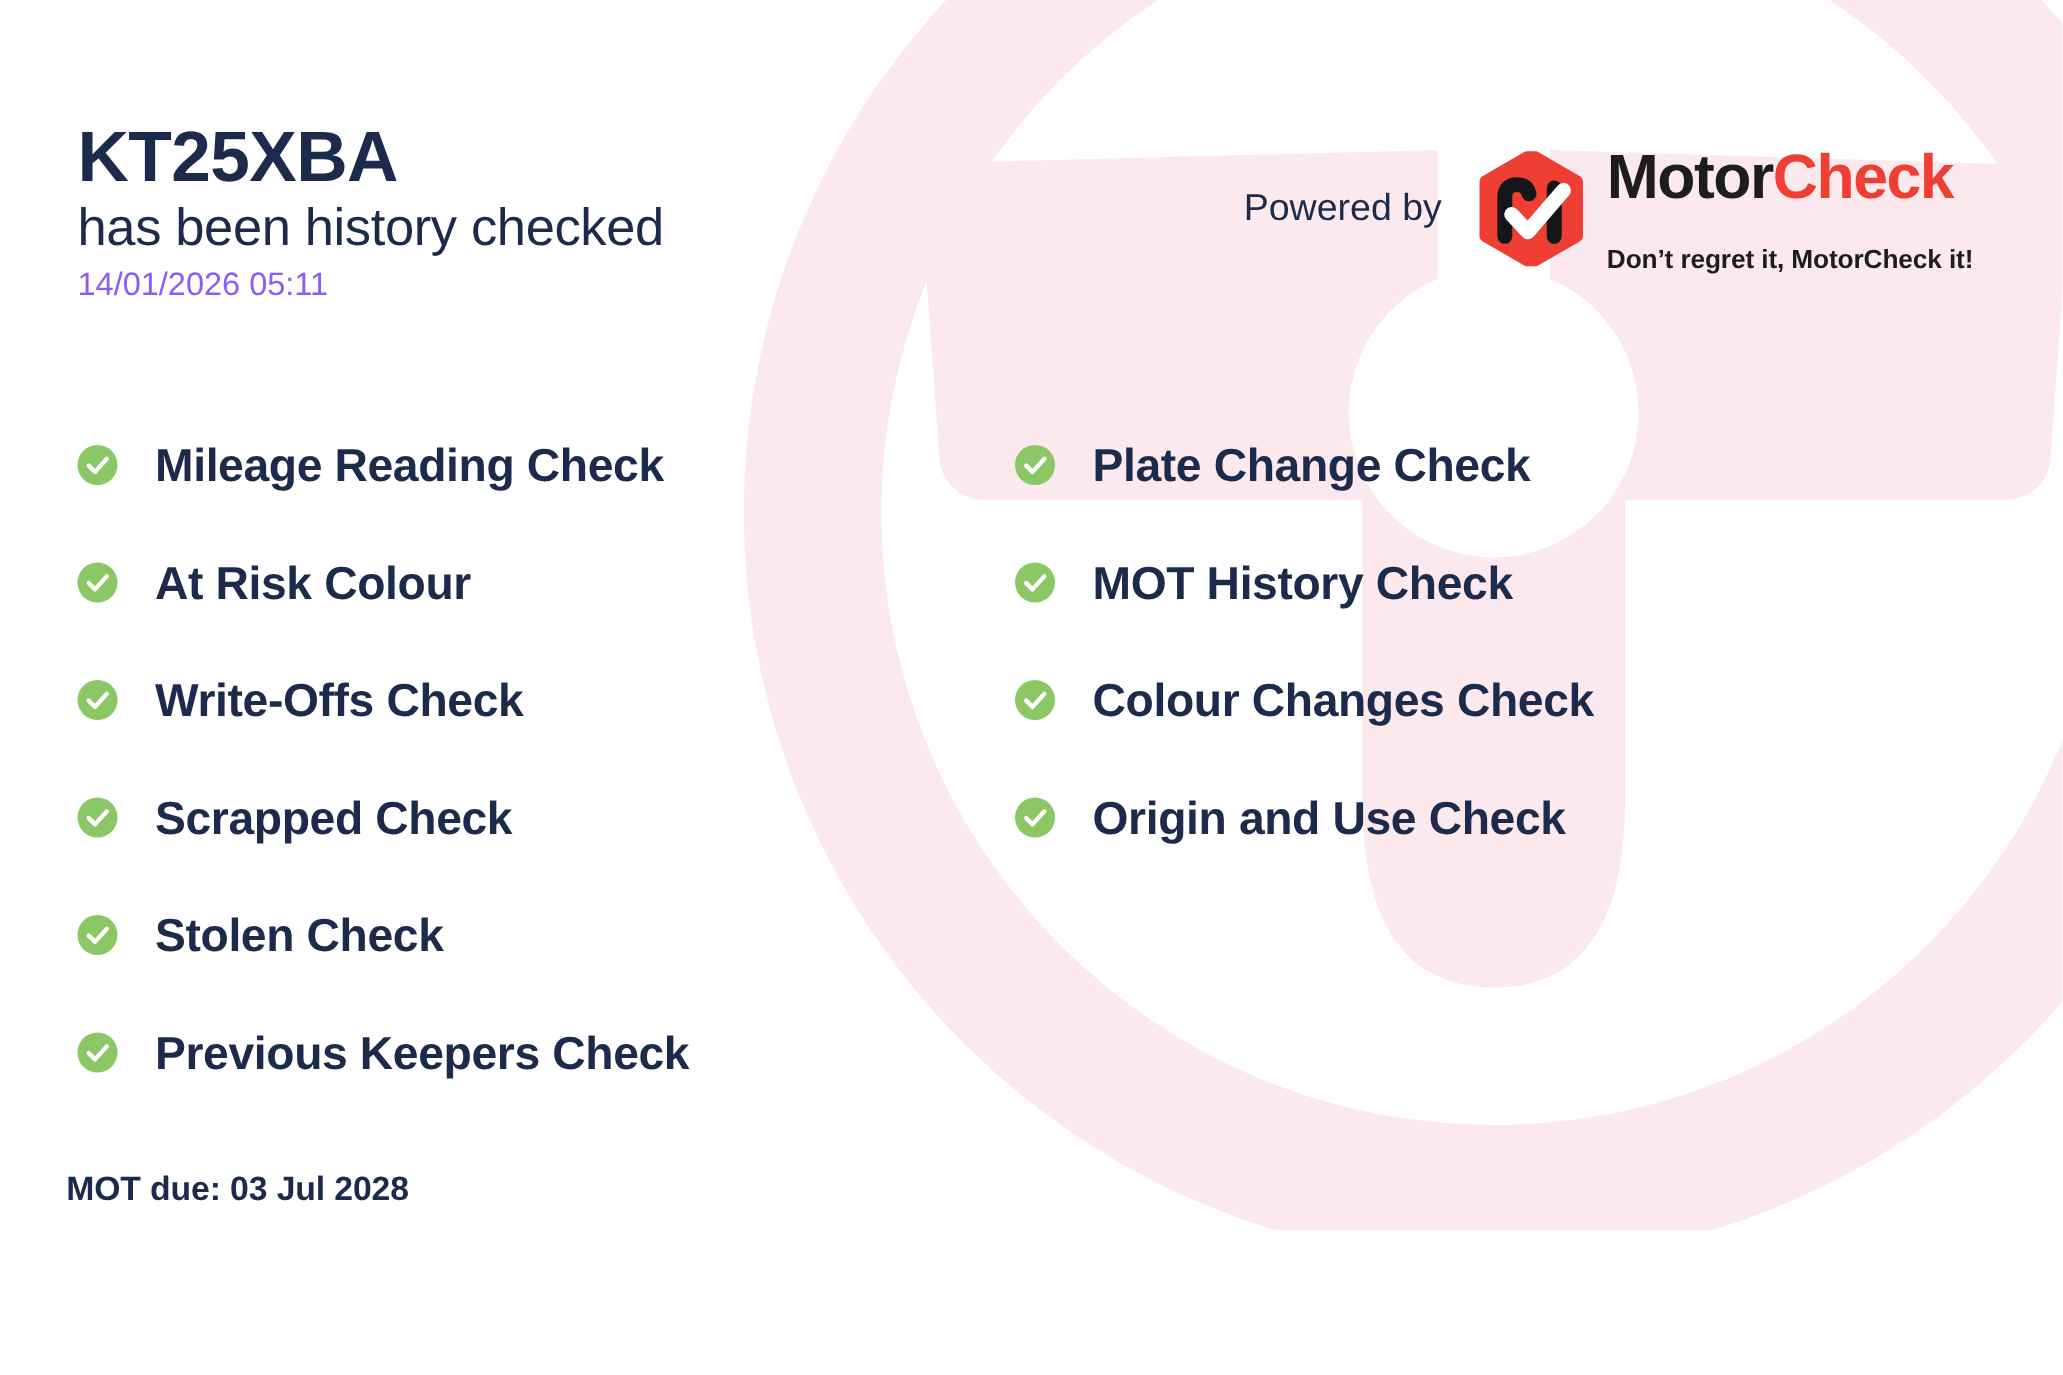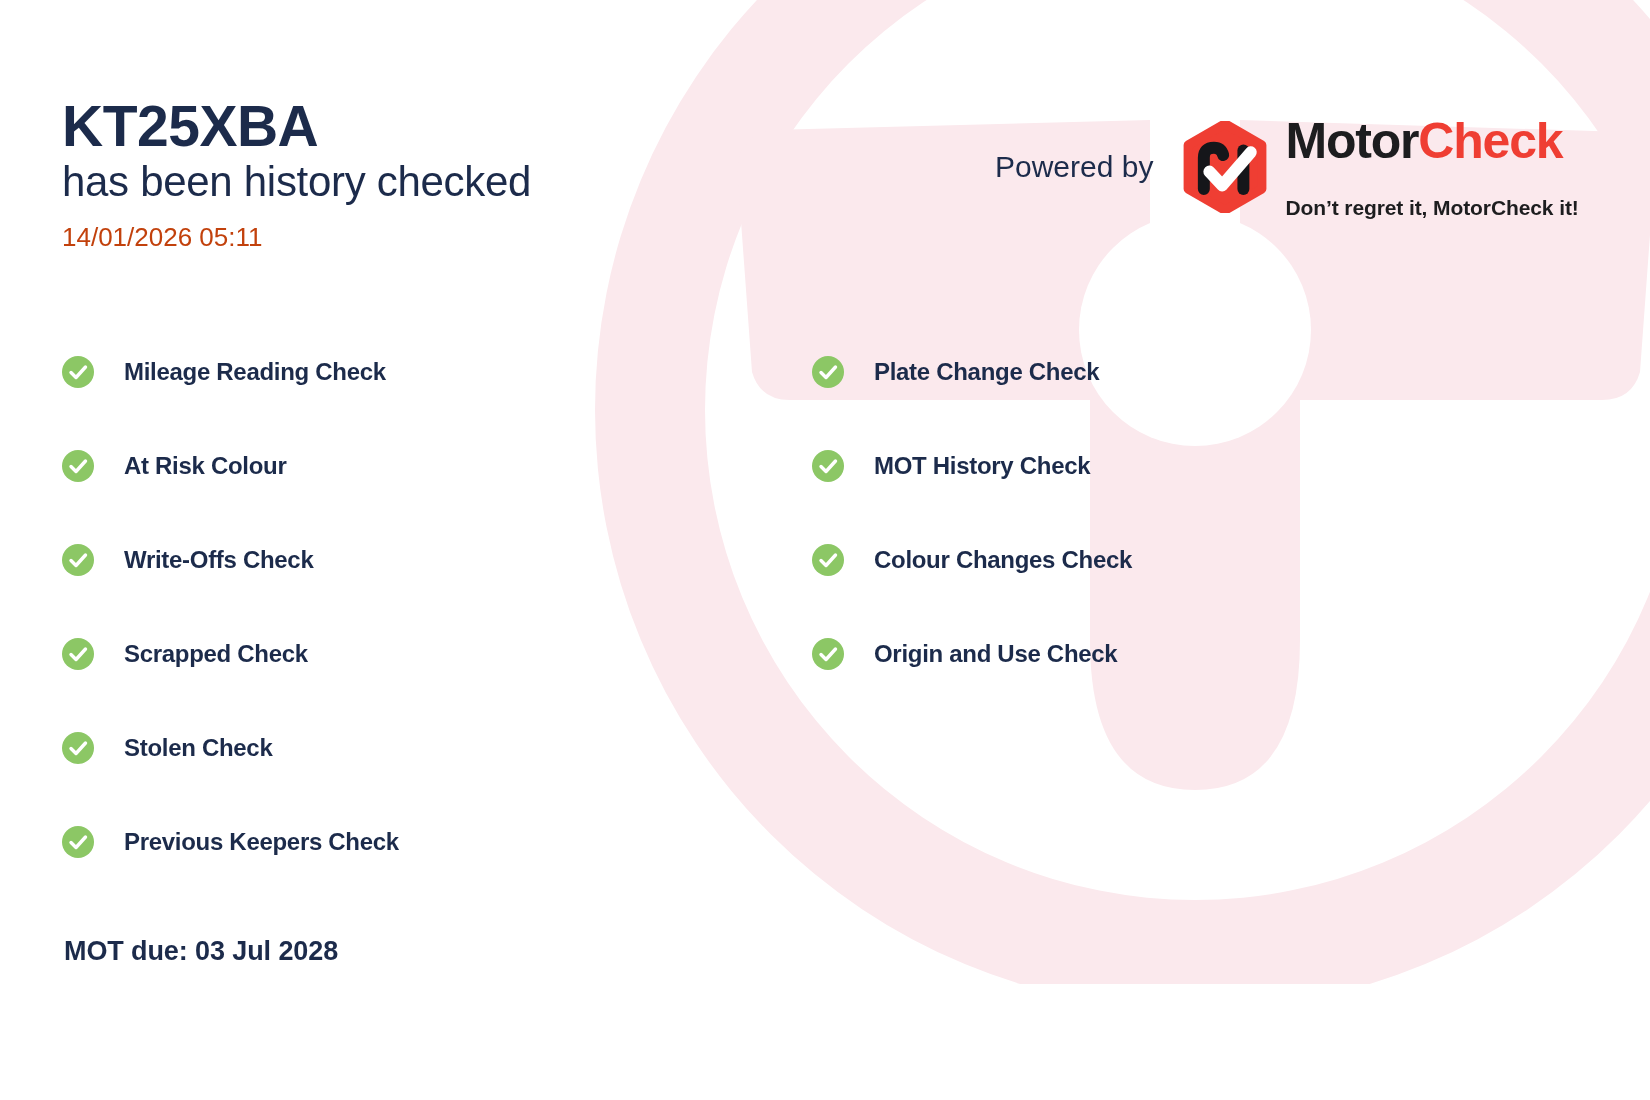--- a/index.html
+++ b/index.html
@@ -53,23 +53,23 @@
     font-weight: normal;
     color: #1c2b4b;
     line-height: 1.12;
     letter-spacing: -0.3px;
     white-space: nowrap;
     margin-top: 2px;
   }
   .timestamp-line {
     font-size: 26px;
     font-weight: 500;
-    color: #c2410c;
+    color: #8b5cf6;
     line-height: 1.25;
-    margin-top: 16px;
+    margin-top: 6px;
     white-space: nowrap;
   }
 
   
   #poweredby-block {
     position: absolute;
     left: 995px;
     top: 116px;
     display: flex;
     align-items: center;
@@ -134,32 +134,32 @@
     background: #8cc765;
     position: relative;
     margin-right: 30px;
   }
   .check-icon svg {
     position: absolute;
     left: 0;
     top: 0;
   }
   .check-label {
-    font-size: 24px;
+    font-size: 37px;
     font-weight: bold;
     color: #1c2b4b;
     letter-spacing: -0.3px;
     line-height: 1;
     white-space: nowrap;
   }
 
   
   #mot-due {
     position: absolute;
-    left: 64px;
+    left: 53px;
     top: 936px;
     font-size: 27px;
     font-weight: bold;
     color: #1c2b4b;
     letter-spacing: -0.1px;
     white-space: nowrap;
     z-index: 3;
   }
 </style>
 </head>

